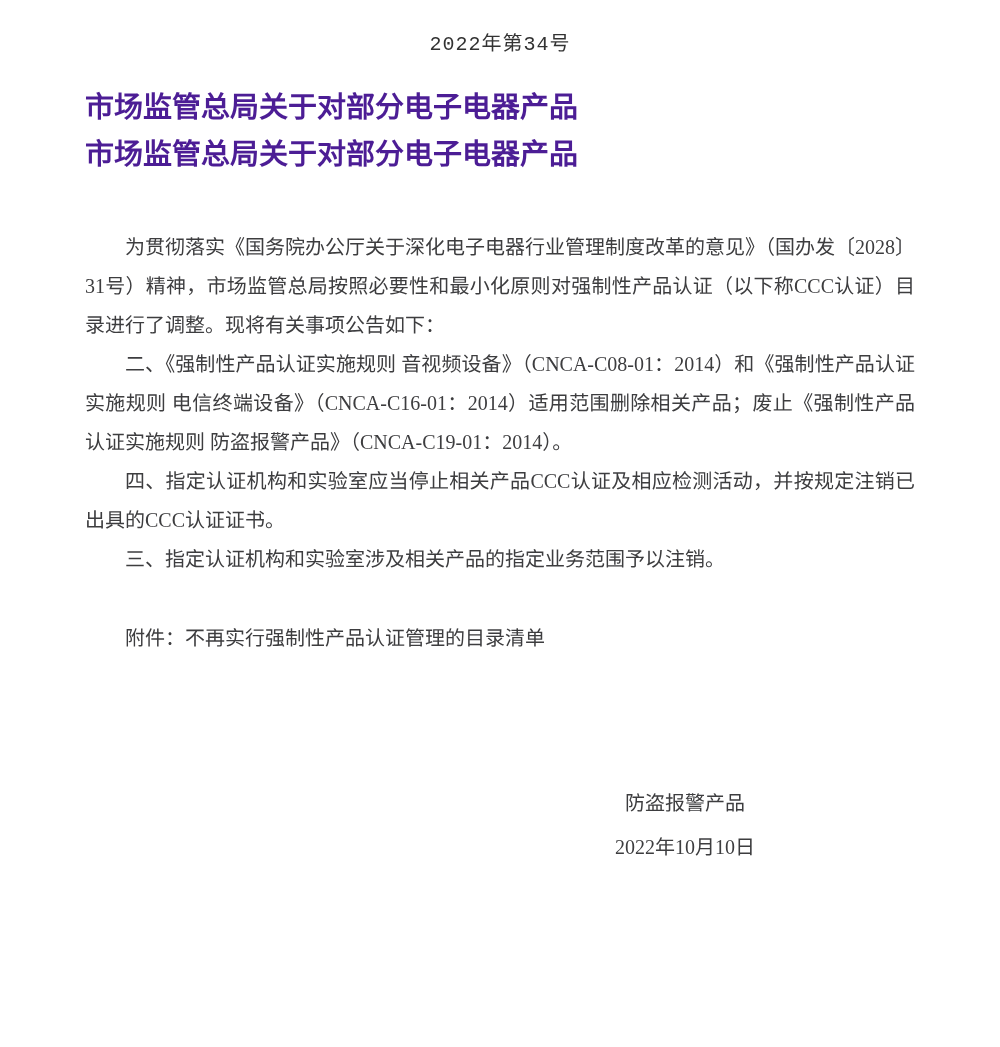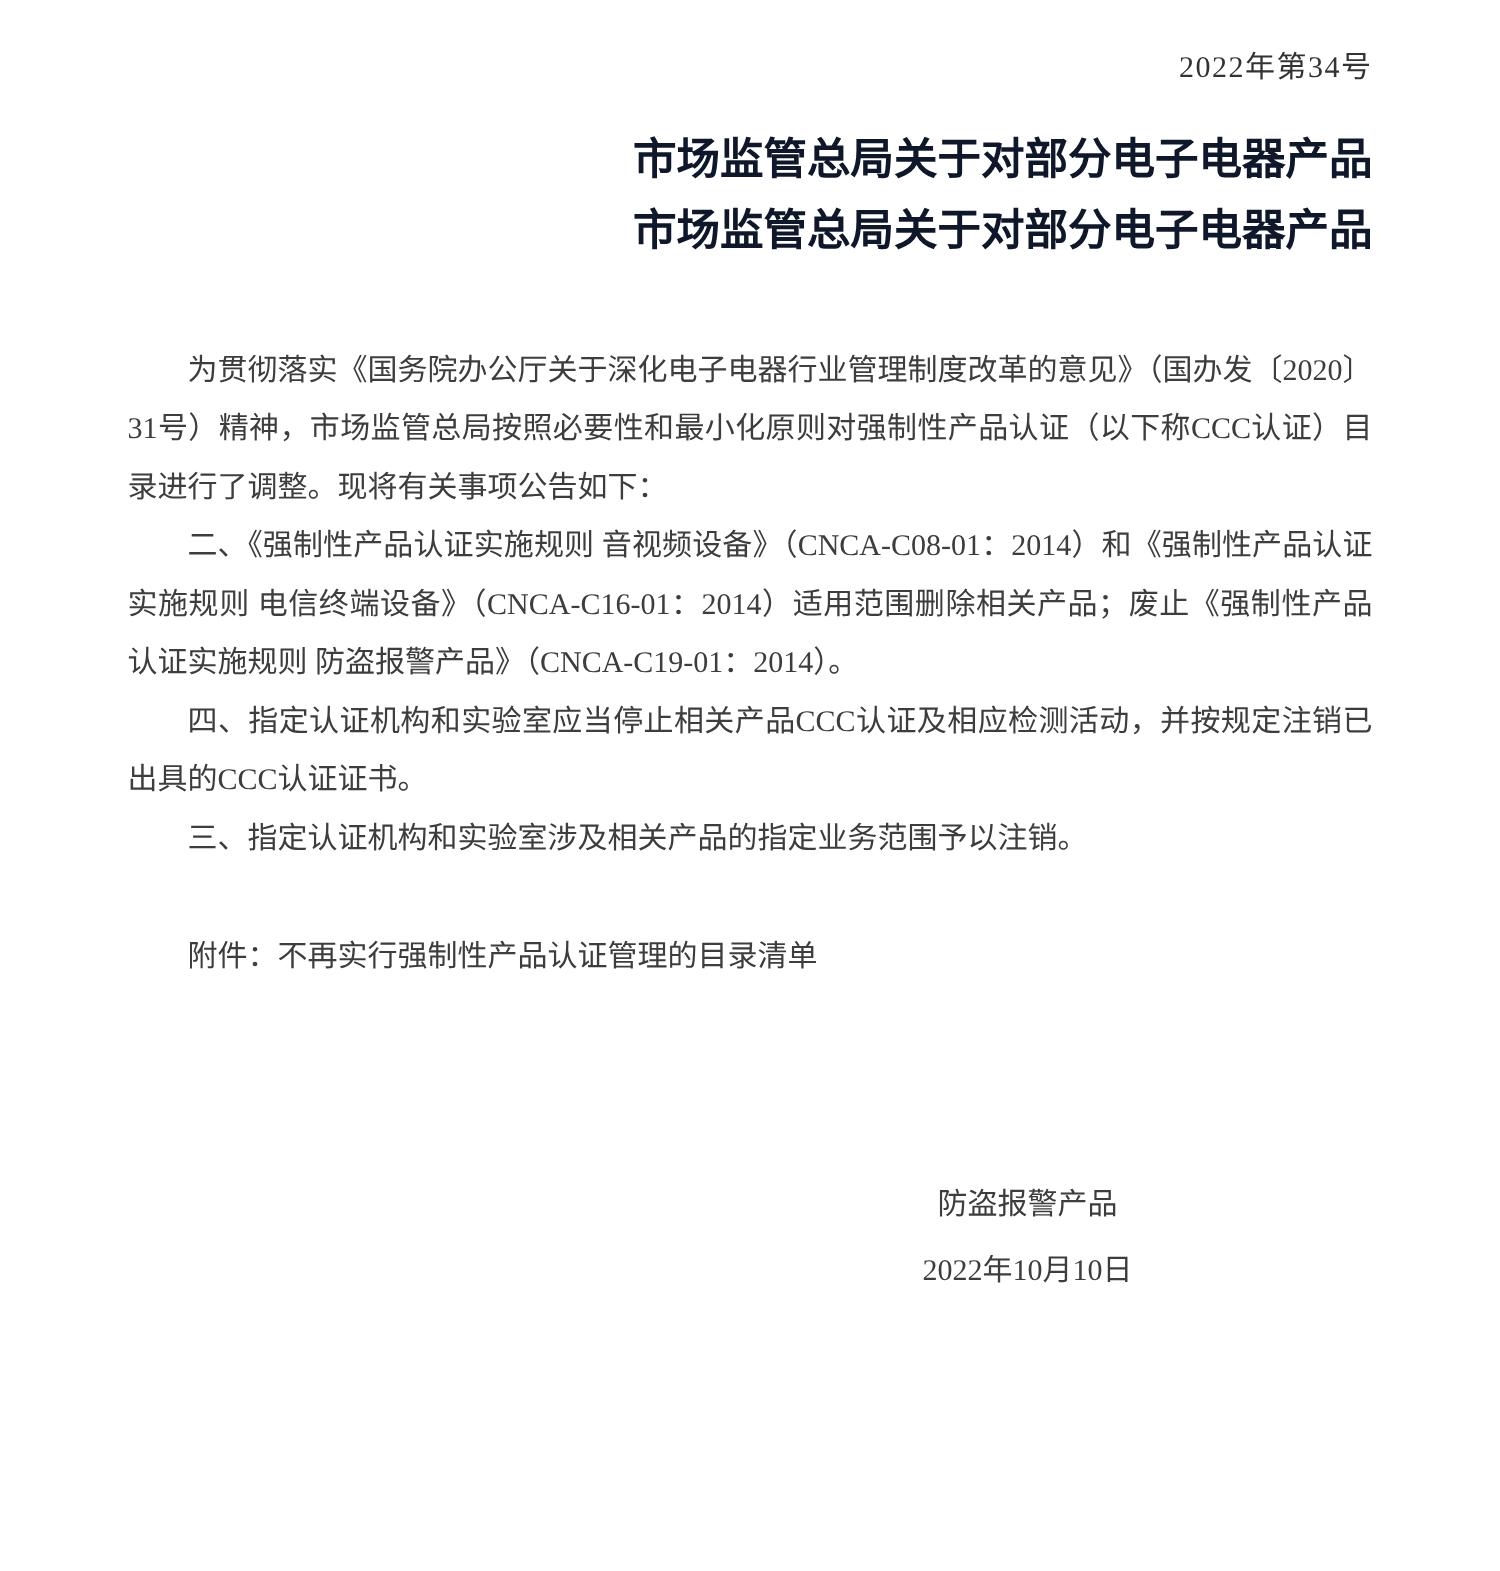--- a/index.html
+++ b/index.html
@@ -12,35 +12,35 @@
     position: relative;
     width: 1000px;
     height: 1047px;
     box-sizing: border-box;
     margin: 0 auto;
     padding: 30px 85px 0 85px;
     background: #ffffff;
     overflow: hidden;
   }
   .doc-number {
-    text-align: right;
-    font-family: Liberation Serif, serif;
+    text-align: center;
+    font-family: Liberation Mono, monospace;
     font-size: 20px;
     line-height: 30px;
     color: #333333;
     letter-spacing: 1px;
   }
   .doc-title {
     margin: 24px 0 0 0;
-    text-align: right;
+    text-align: left;
     font-family: "Liberation Sans", "DejaVu Sans", sans-serif;
     font-weight: bold;
     font-size: 29px;
     line-height: 47px;
-    color: #0f172a;
+    color: #4c1d95;
   }
   .doc-title .title-line {
     display: block;
   }
   .doc-body {
     margin-top: 50px;
     font-family: "Liberation Serif", "DejaVu Serif", serif;
     font-size: 20px;
     line-height: 39px;
     color: #3d3d3f;
@@ -76,21 +76,21 @@
 <div class="page">
 
   <div class="doc-number">2022年第34号</div>
 
   <h1 class="doc-title">
     <span class="title-line">市场监管总局关于对部分电子电器产品</span>
     <span class="title-line">市场监管总局关于对部分电子电器产品</span>
   </h1>
 
   <div class="doc-body">
-    <p>为贯彻落实《国务院办公厅关于深化电子电器行业管理制度改革的意见》（国办发〔2020〕31号）精神，市场监管总局按照必要性和最小化原则对强制性产品认证（以下称CCC认证）目录进行了调整。现将有关事项公告如下：</p>
+    <p>为贯彻落实《国务院办公厅关于深化电子电器行业管理制度改革的意见》（国办发〔2028〕31号）精神，市场监管总局按照必要性和最小化原则对强制性产品认证（以下称CCC认证）目录进行了调整。现将有关事项公告如下：</p>
     <p>二、《强制性产品认证实施规则 音视频设备》（CNCA-C08-01：2014）和《强制性产品认证实施规则 电信终端设备》（CNCA-C16-01：2014）适用范围删除相关产品；废止《强制性产品认证实施规则 防盗报警产品》（CNCA-C19-01：2014）。</p>
     <p>四、指定认证机构和实验室应当停止相关产品CCC认证及相应检测活动，并按规定注销已出具的CCC认证证书。</p>
     <p>三、指定认证机构和实验室涉及相关产品的指定业务范围予以注销。</p>
     <p class="attachment">附件：不再实行强制性产品认证管理的目录清单</p>
   </div>
 
   <div class="signature">
     <span class="sig-line">防盗报警产品</span>
     <span class="sig-line">2022年10月10日</span>
   </div>

